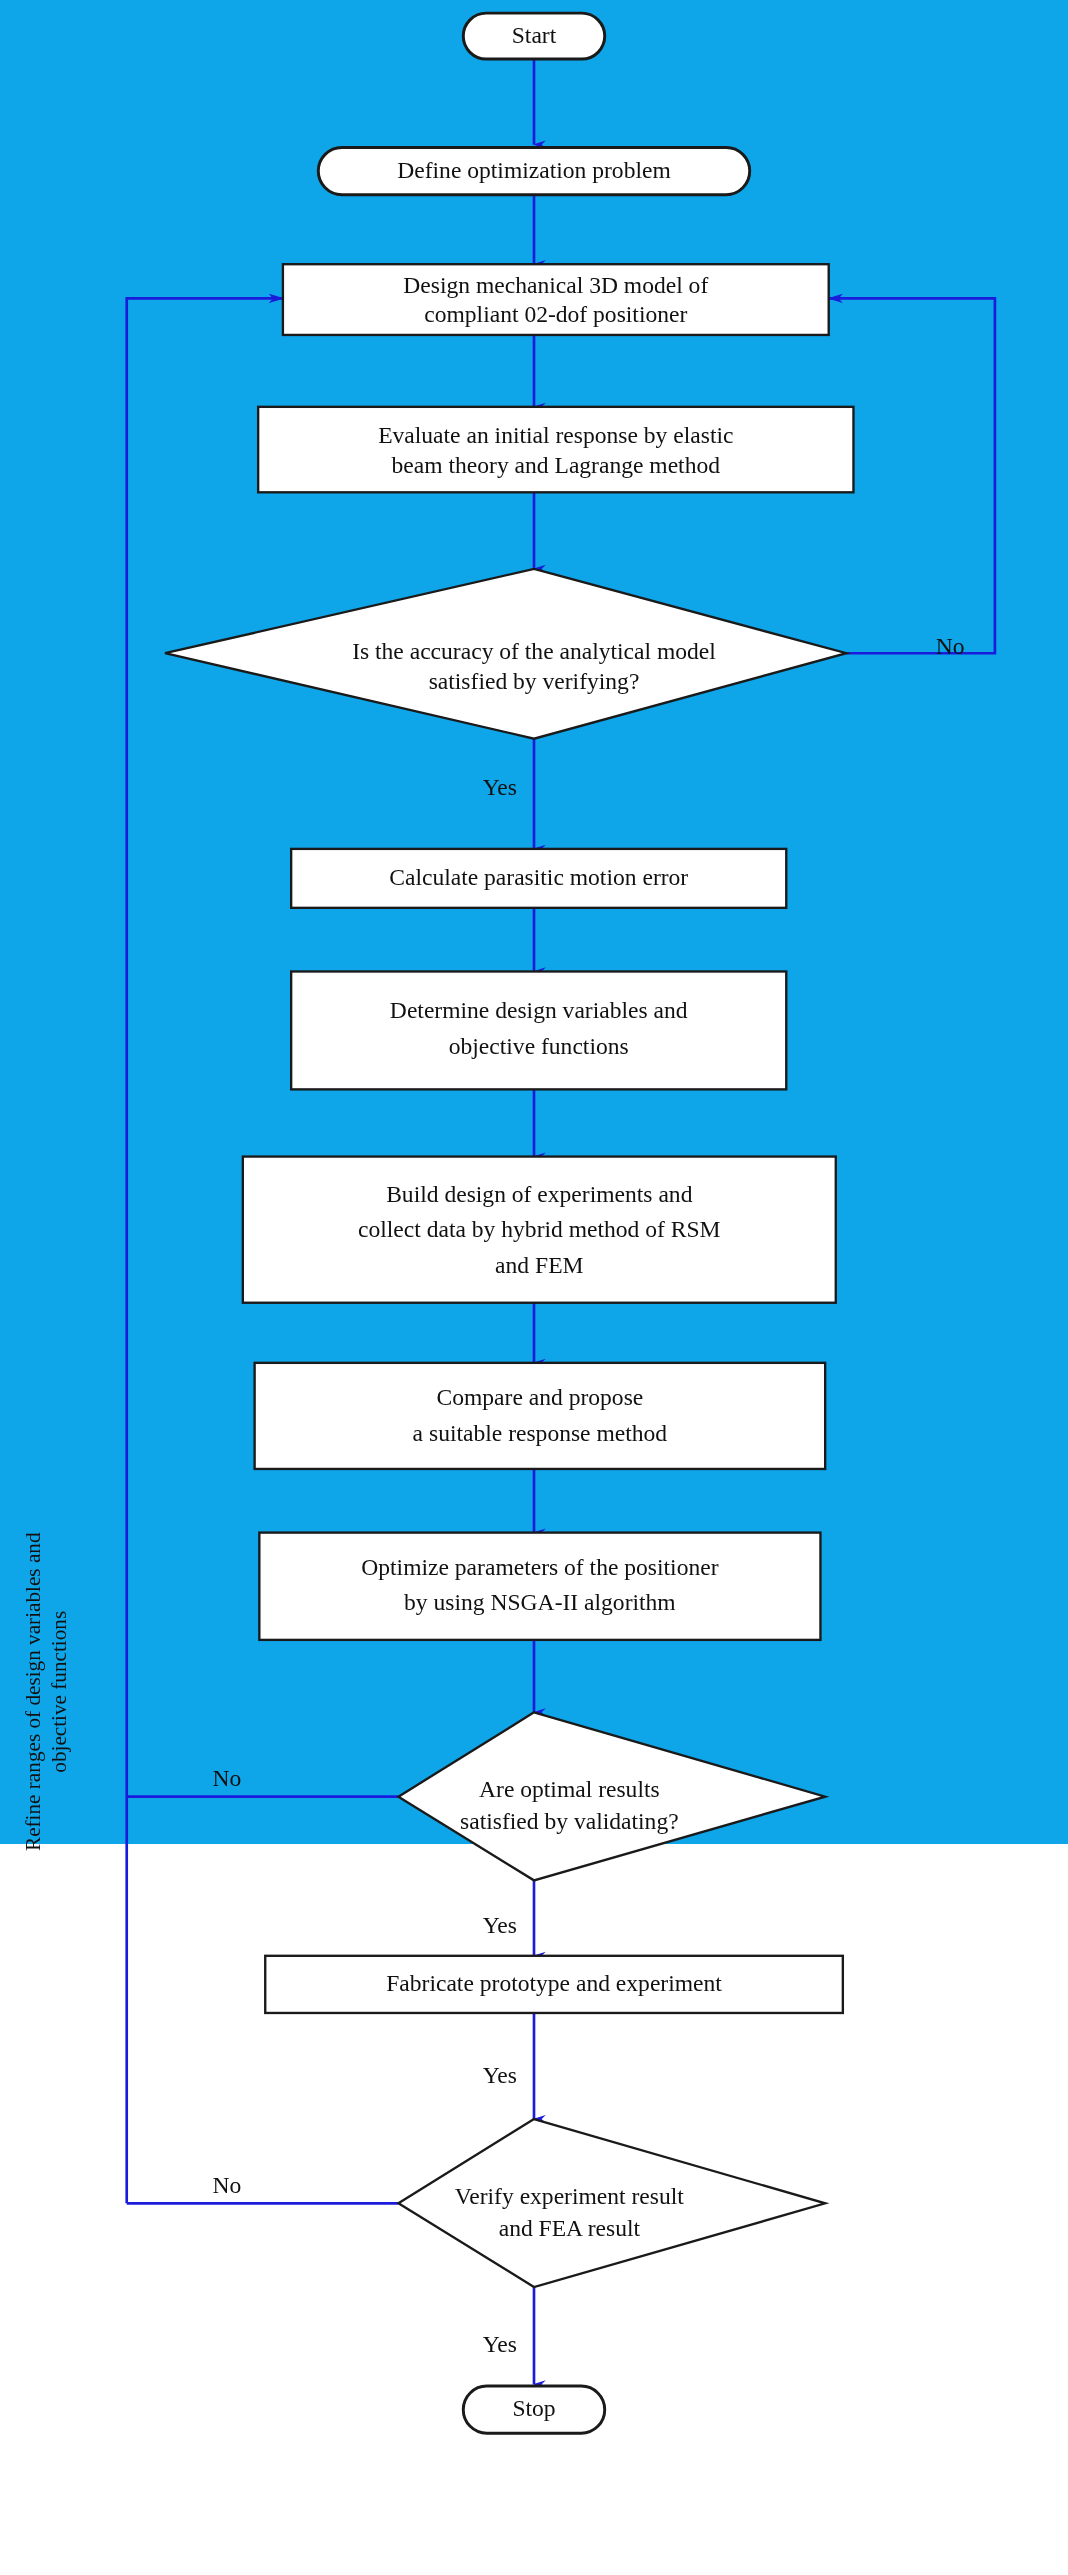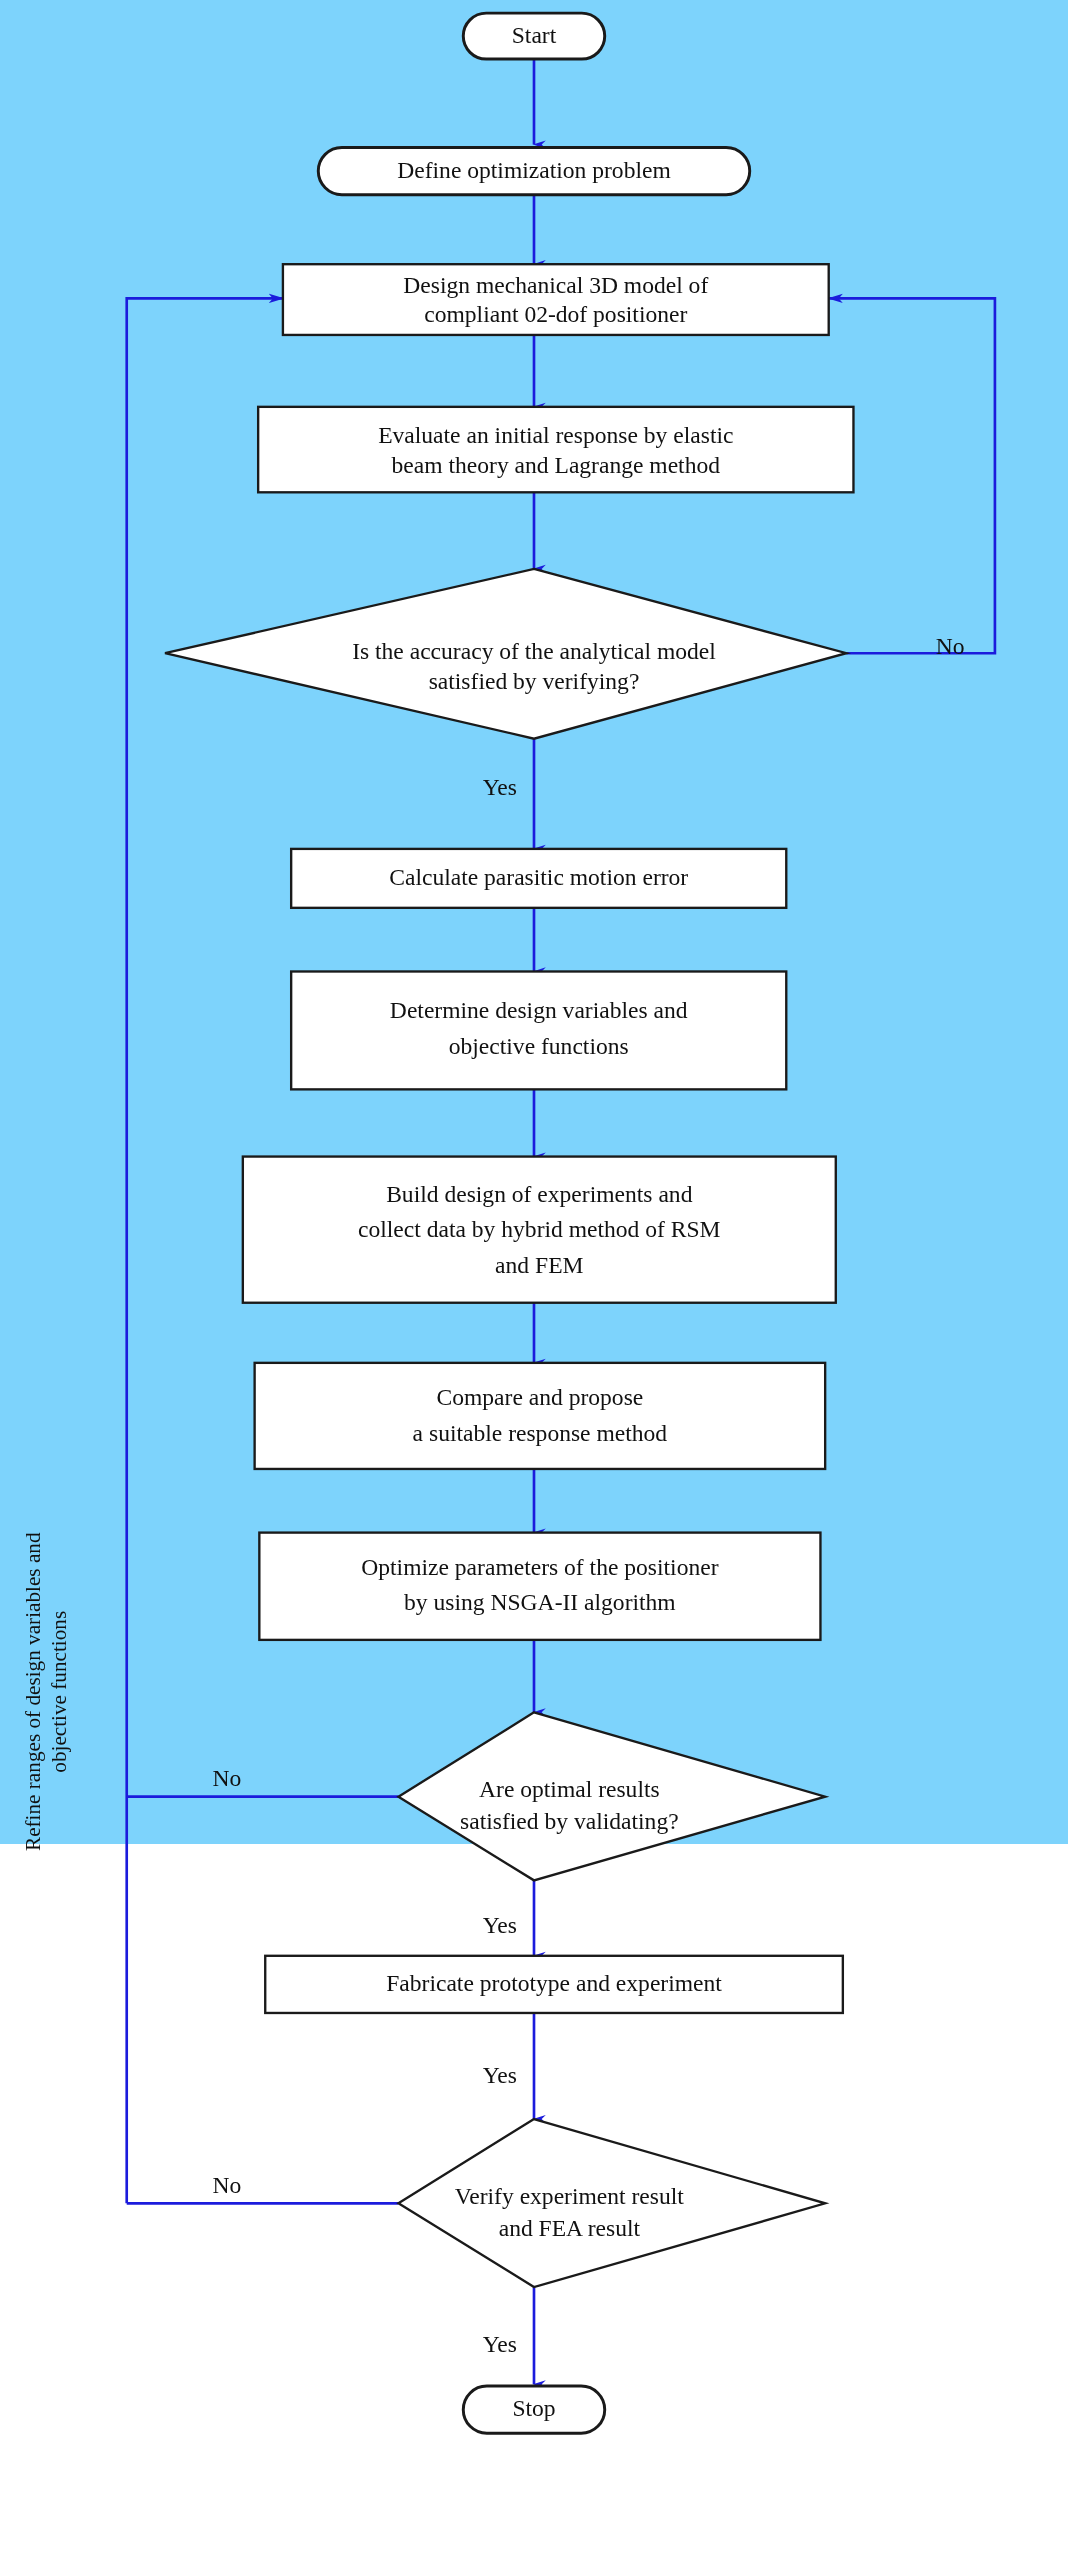--- a/index.html
+++ b/index.html
@@ -1,20 +1,20 @@
 <!DOCTYPE html>
 <html style="font-size:9.4px"><head>
 <meta charset="utf-8">
 <style>
   html,body{margin:0;padding:0;background:#ffffff;}
   body{
     width:1068px;height:2576px;overflow:hidden;
     font-family:"Liberation Serif", serif;
   }
-  #flow-root{position:relative;width:1068px;height:1844px;background:#7dd3fc;}
+  #flow-root{position:relative;width:1068px;height:1844px;background:#0ea5e9;}
   svg#flow-svg{position:absolute;top:0;left:0;width:1068px;height:2576px;display:block;}
   .node-text{
     font-family:"Liberation Serif", serif;
     fill:#111111;
     text-anchor:middle;
     dominant-baseline:middle;
   }
   .proc-text{font-size:40px;}
   .term-text{font-size:40px;}
   .dec-text{font-size:40px;}

